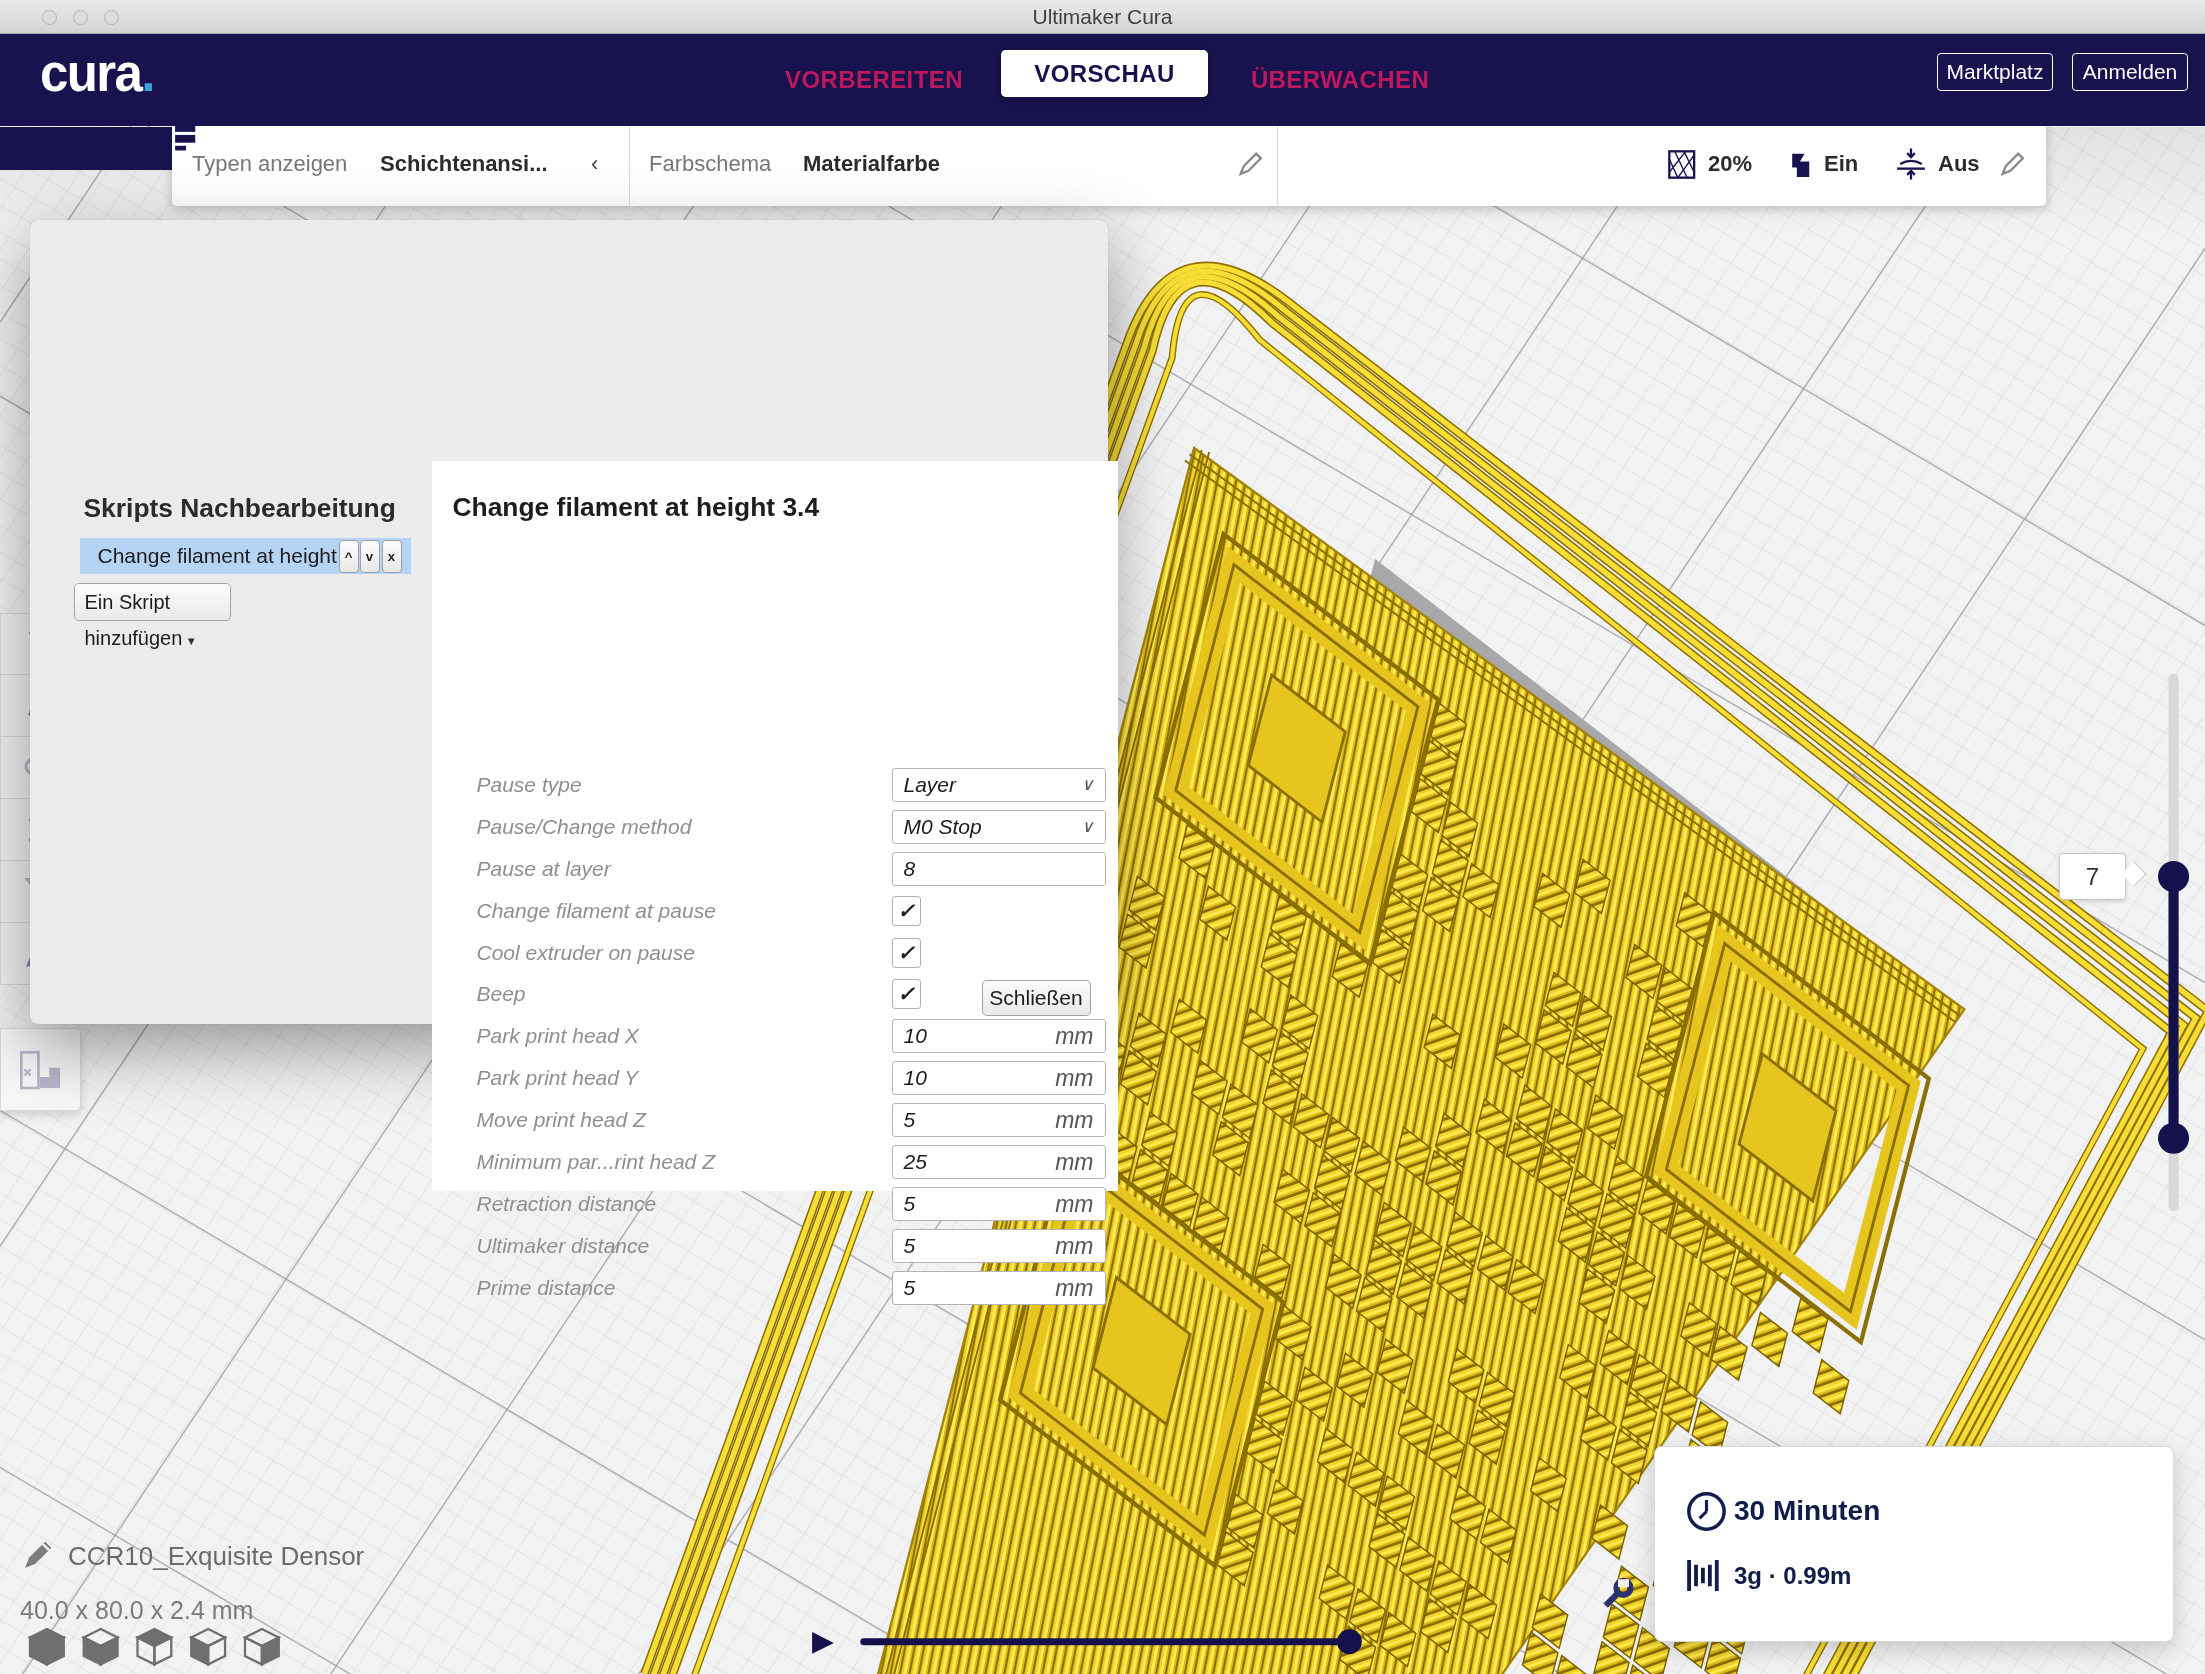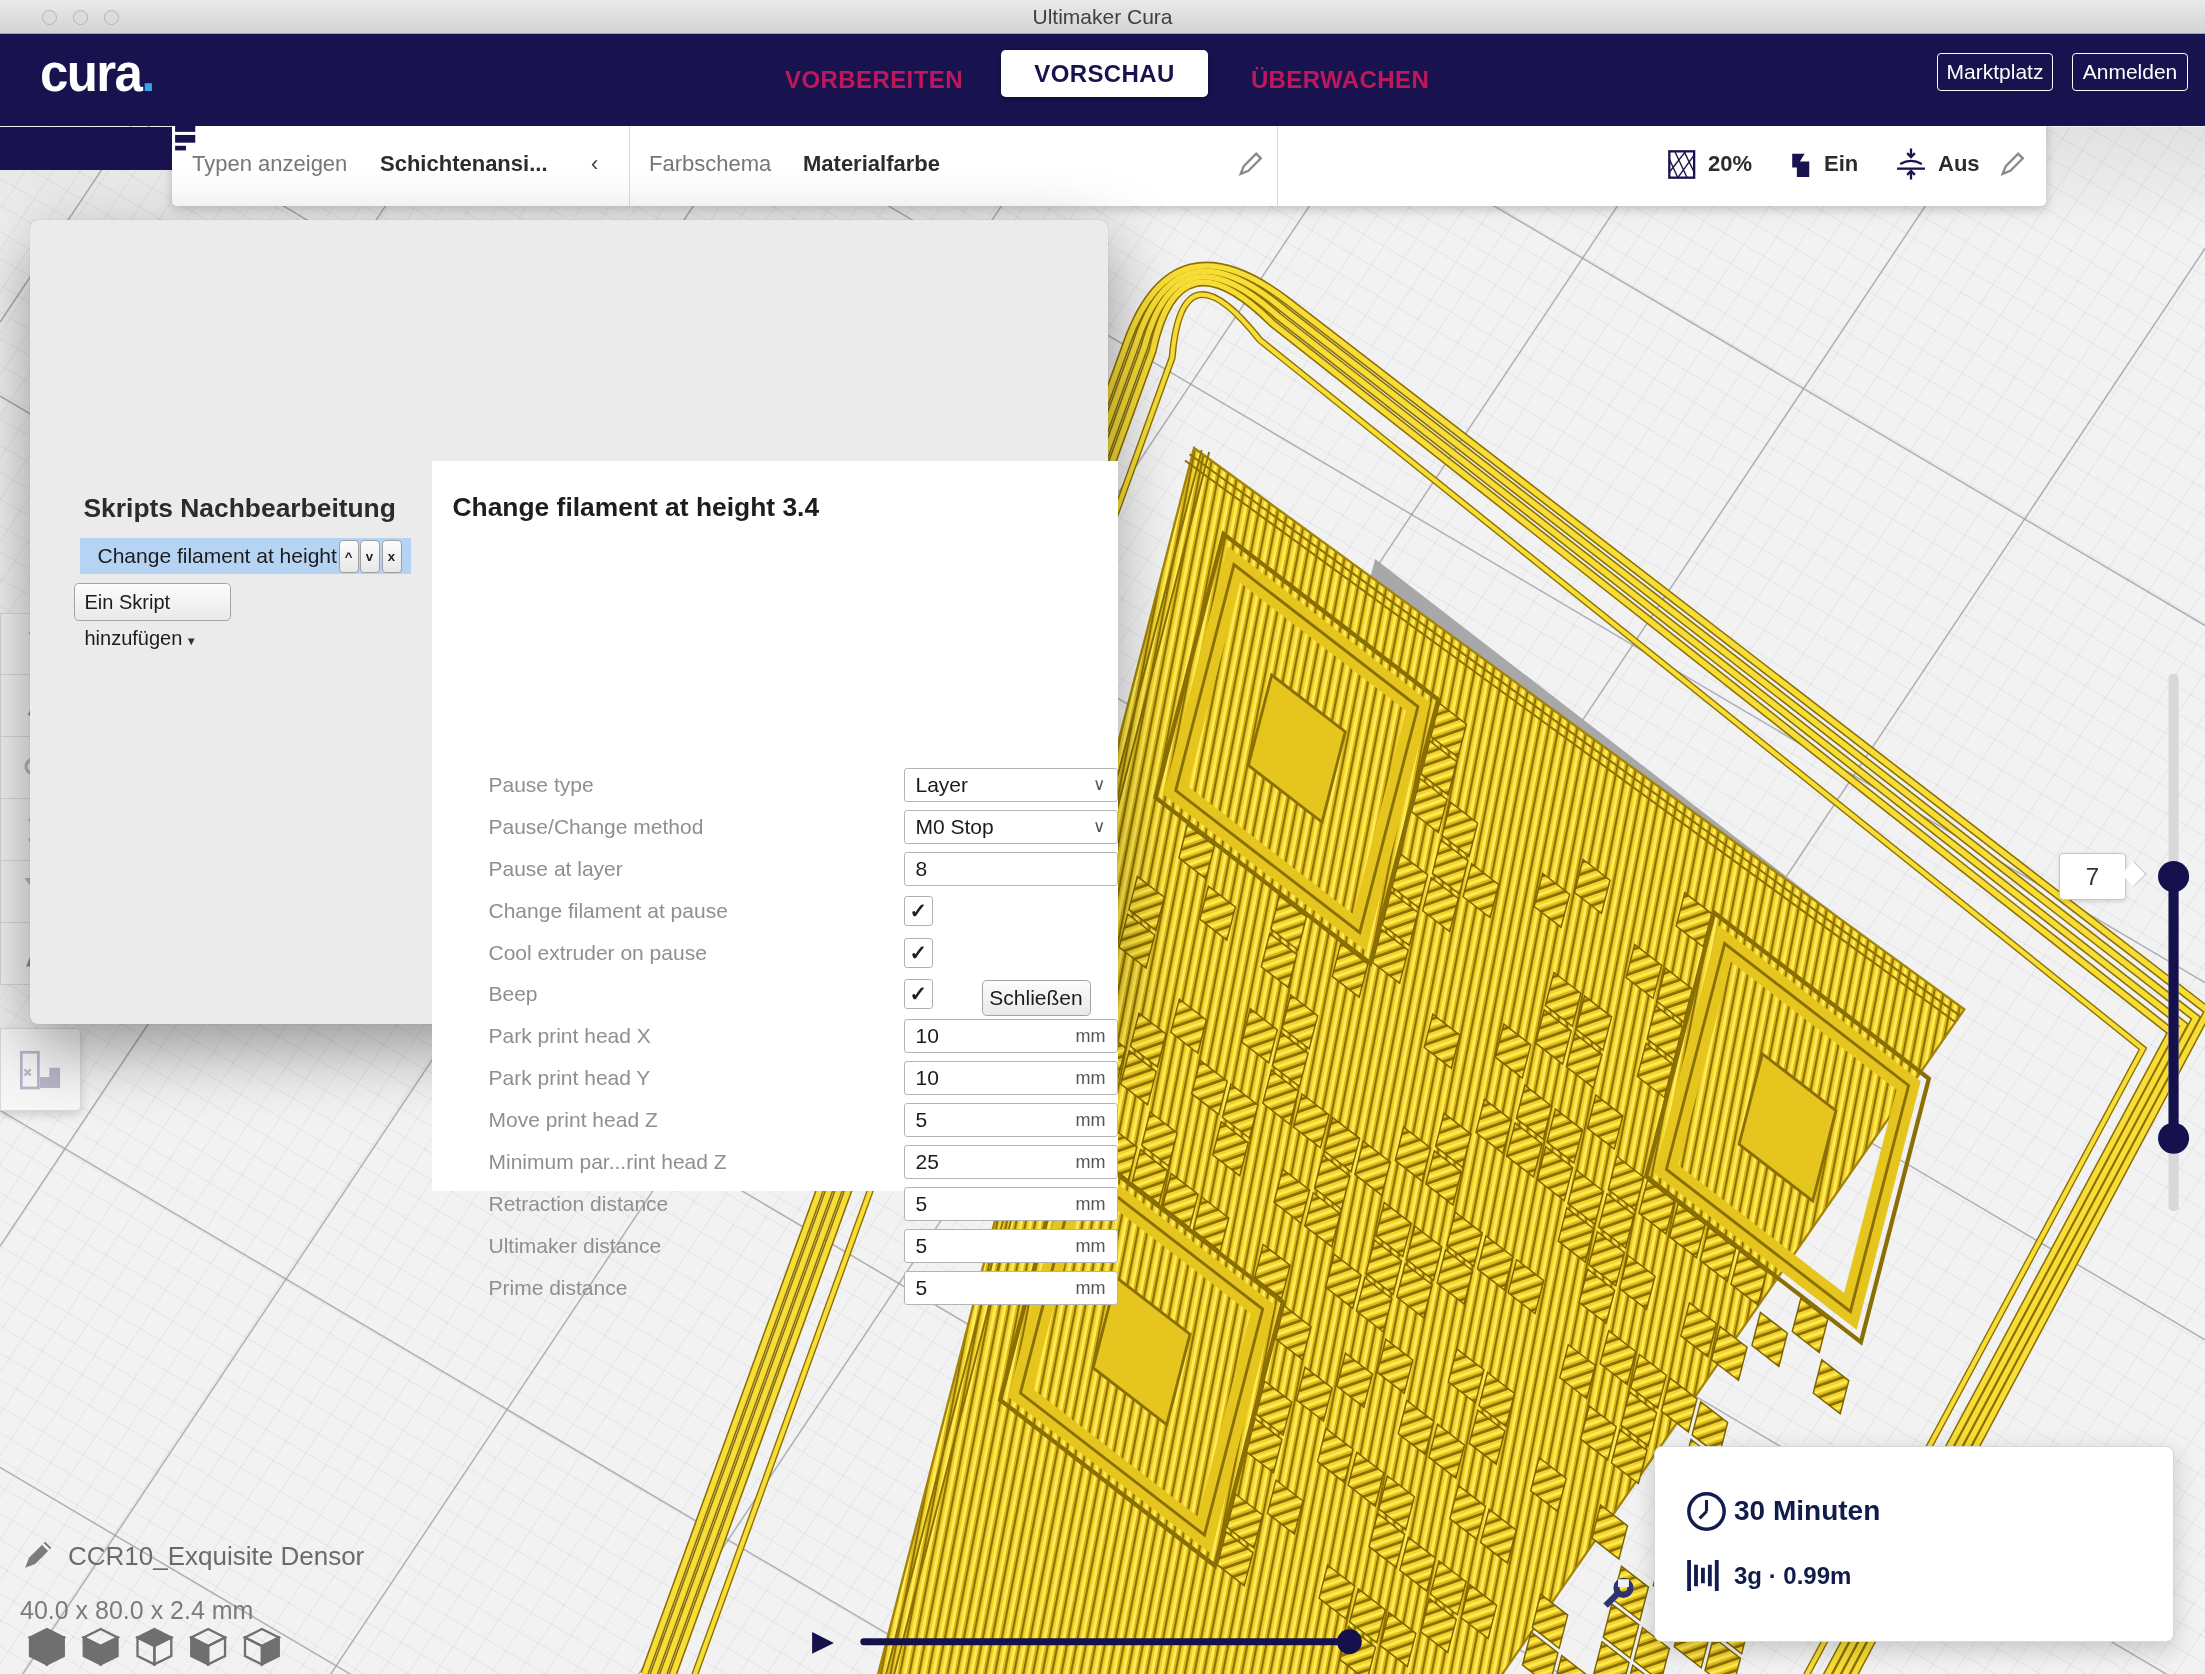--- a/index.html
+++ b/index.html
@@ -39,25 +39,25 @@
   #dlg-title { width:100%; text-align:center; line-height:29.5px; font-size:20px; color:#3f3f3f; }
   .dlg-light { position:absolute; top:8.5px; width:13.2px; height:13.2px; border-radius:50%; }
   #scripts-heading { left:54px; top:273px; font-size:26.4px; font-weight:bold; color:#2b2b2b; z-index:51; }
   #script-row { left:50px; top:318px; width:331px; height:36px; background:#b5d4f3; z-index:51; }
   #script-row .txt { margin-left:18px; line-height:36px; font-size:21px; color:#1c1c1c; }
   .mini-btn { position:absolute; top:1.6px; width:20px; height:33px; background:linear-gradient(#fdfdfd,#e7e7e7); border:1.2px solid #9f9f9f; border-radius:3.9px; font-size:13.2px; font-weight:bold; color:#222; text-align:center; line-height:31px; }
   #add-script { left:44px; top:363px; width:157px; height:38px; background:linear-gradient(#fcfcfc,#e9e9e9); border:1.2px solid #a3a3a3; border-radius:4.7px; z-index:51; font-size:20px; color:#1c1c1c; line-height:36px; padding-left:10px; }
   #add-script .caret { font-size:11.6px; margin-left:3.1px; color:#333; }
   #dlg-panel { left:402px; top:241px; width:686px; height:730px; background:#fff; z-index:51; }
   #panel-heading { margin:31px 0 0 21px; font-size:26.4px; font-weight:bold; color:#1d1d1d; }
-  .frow { position:absolute; left:12px; width:576px; height:42px; }
+  .frow { position:absolute; left:0; width:576px; height:42px;font-style:italic; }
   .frow .flabel { position:absolute; left:45px; top:0; height:42px; line-height:42px; font-size:21px; color:#8f8f8f; }
   .fctl { position:absolute; left:460px; top:3.9px; width:214px; height:34px; border:1.2px solid #b3b3b3; border-radius:3.1px; background:#fff; }
   .fctl .val { position:absolute; left:11px; top:0; height:32px; line-height:32px; font-size:21px; color:#1b1b1b; }
-  .fctl .unit { position:absolute; right:11px; top:0; height:32px; line-height:32px; font-size:18px; color:#555; }
+  .fctl .unit { position:absolute; right:11px; top:0; height:32px; line-height:32px; font-size:23px; color:#555; }
   .fctl .chev { position:absolute; right:11px; top:0; height:32px; line-height:32px; font-size:17px; color:#555; }
   .fcheck { position:absolute; left:460px; top:6.2px; width:29.5px; height:29.5px; border:1.2px solid #b0b0b0; border-radius:3.1px; background:#fff; font-size:21px; font-weight:bold; color:#1f1f1f; text-align:center; line-height:28px; }
   #close-btn { left:952px; top:760px; width:109px; height:36px; background:linear-gradient(#fcfcfc,#e9e9e9); border:1.2px solid #a3a3a3; border-radius:4.7px; z-index:51; font-size:21px; color:#1c1c1c; text-align:center; line-height:33px; }
 
   
   #viewport { left:0; top:0; width:2205px; height:1674px; z-index:0;
     background:
       repeating-linear-gradient(30.5deg, rgba(40,40,60,.045) 0 1.4px, transparent 1.4px 23px),
       repeating-linear-gradient(123.6deg, rgba(40,40,60,.045) 0 1.4px, transparent 1.4px 23px),
       #f2f2f3;

